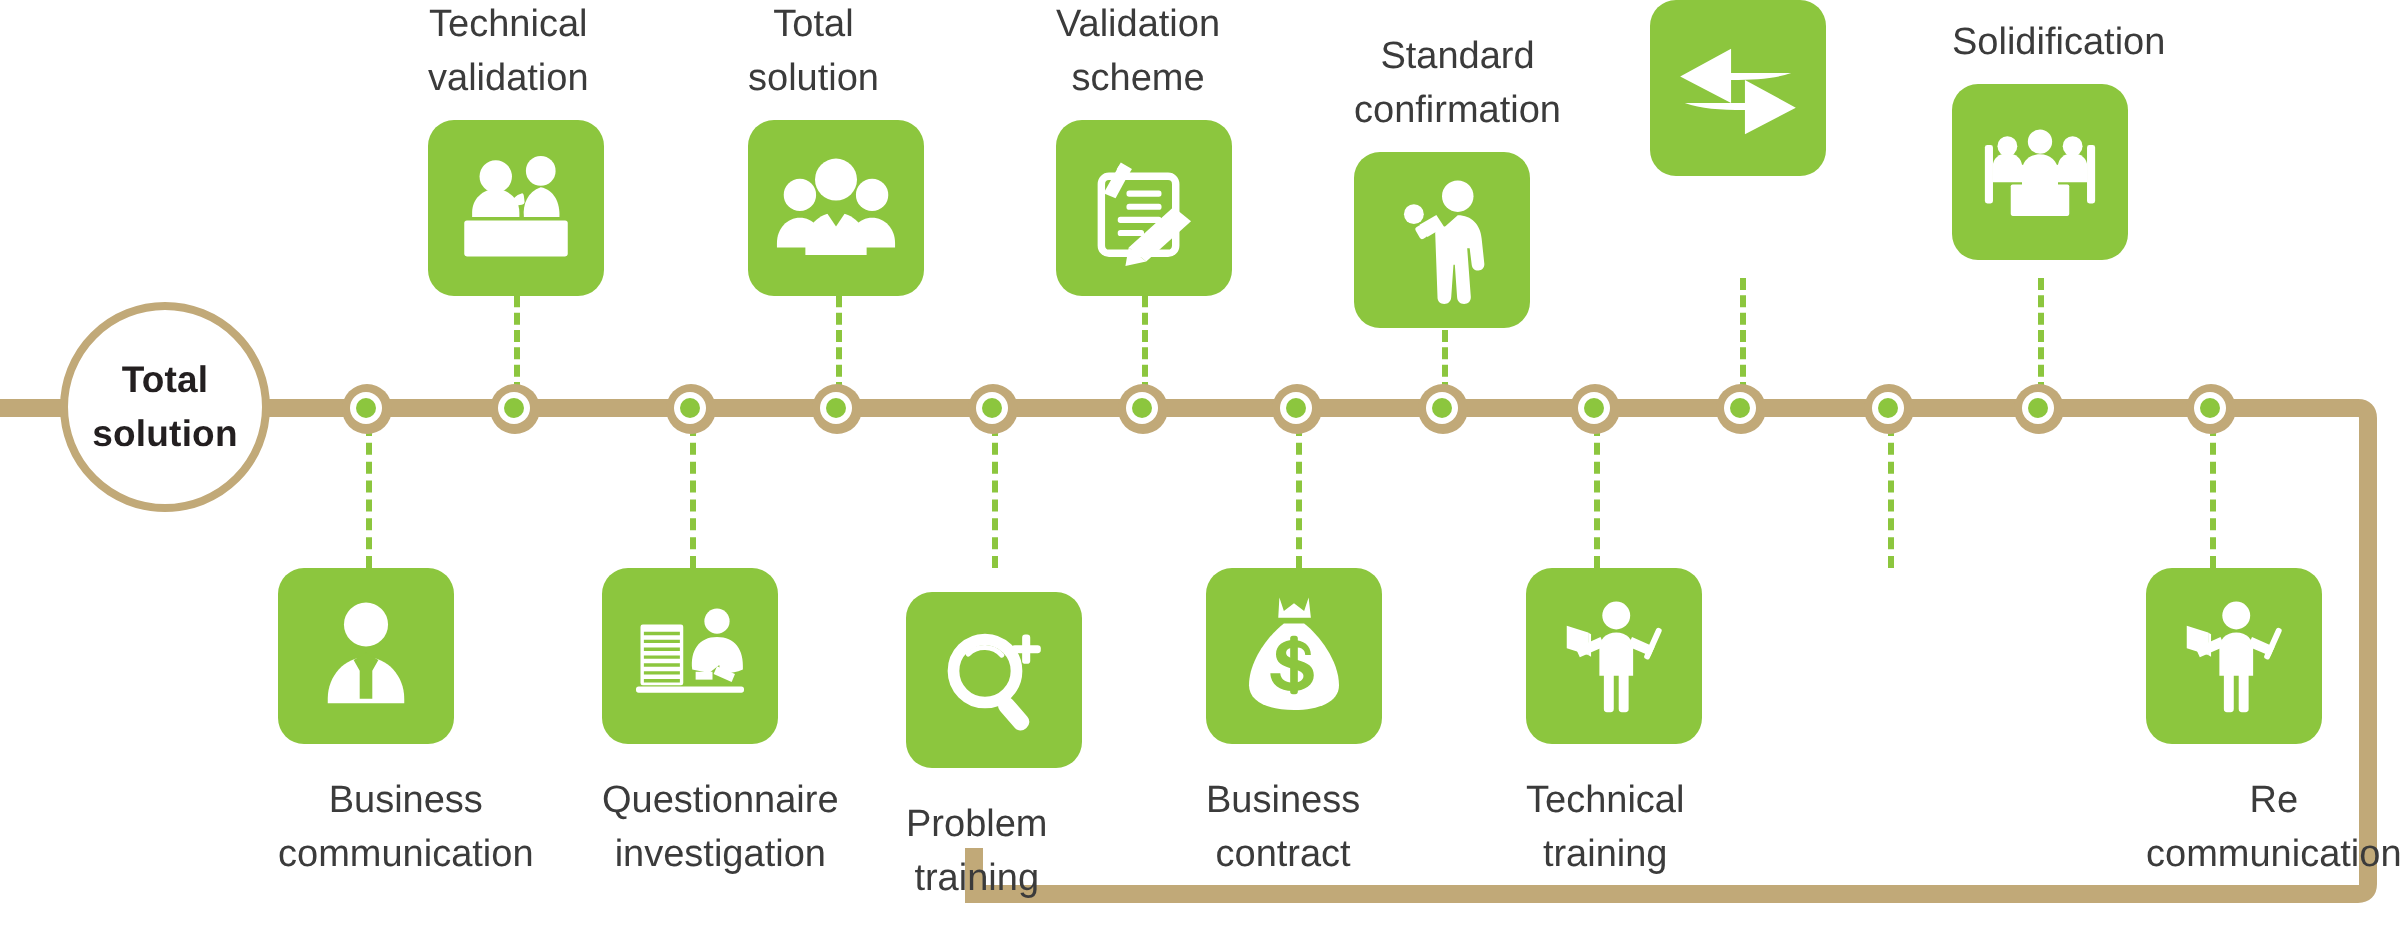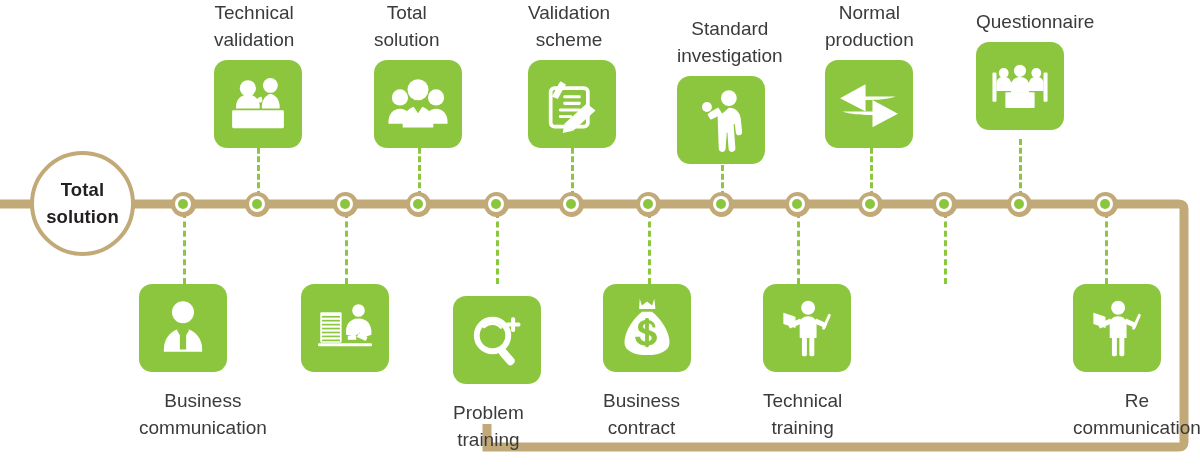--- a/index.html
+++ b/index.html
@@ -214,49 +214,45 @@
         <path d="M21.4 11.2 L26.5 14.2 L24.6 17.3 L19.5 14.3z" fill="#ffffff"></path>
         <path d="M45.5 31.5 L53.5 38 L33 56.5 L25 50z" fill="#ffffff"></path>
         <path d="M25 50 L33 56.5 L23.5 58.5z" fill="#ffffff"></path>
       </svg>
     </div>
   </div>
 
   <div class="node top" style="left:677px;top:16px;width:88px">
     <div class="cap">
       <span class="ln">Standard</span>
-      <span class="ln">investigation</span>
+      <span class="ln">confirmation</span>
     </div>
     <div class="tile">
       <svg viewBox="0 0 64 64" width="72" height="72" fill="#ffffff">
         <circle cx="39" cy="12.5" r="7"></circle>
         <path d="M39 21c6.2 0 10 4.2 10.6 10.2l1.2 11.2c.2 1.9-1 3.1-2.6 3.2-1.6.1-2.8-.9-3-2.6l-.9-7.3h-1.1l1.6 21.5c.1 1.9-1.2 3.2-3 3.2s-3-1.2-3.1-3.1l-1-14.3h-.6l-1 14.3c-.1 1.9-1.3 3.1-3.1 3.1s-3.1-1.3-3-3.2L29 29.5c-.15-1.5.3-2.3 1.3-2.6l3.2-1z"></path>
         <path d="M33 26.2 L25.5 30.7 L22 25.2 L29.5 20.9z"></path>
         <circle cx="19.5" cy="20.5" r="4.4"></circle>
         <rect x="21" y="25.5" width="3.6" height="6" rx="1.2" transform="rotate(-30 22.8 28.5)"></rect>
       </svg>
     </div>
   </div>
 
   <div class="node top" style="left:825px;top:0px;width:88px">
-    <div class="cap">
-      <span class="ln">Normal</span>
-      <span class="ln">production</span>
-    </div>
     <div class="tile">
       <svg viewBox="0 0 64 64" width="74" height="74" fill="#ffffff">
         <path d="M55 25.5 L29 25.5 L29 15 L7 27 L29 38.5 L29 28.5 C40 28.5 48 28 55 25.5z"></path>
         <path d="M9 38.5 L35 38.5 L35 28.5 L57 40.5 L35 52 L35 41.5 C24 41.5 16 41 9 38.5z"></path>
       </svg>
     </div>
   </div>
 
   <div class="node top" style="left:976px;top:9px;width:88px">
     <div class="cap">
-      <span class="ln">Questionnaire</span>
+      <span class="ln">Solidification</span>
     </div>
     <div class="tile">
       <svg viewBox="0 0 64 64" width="72" height="72" fill="#ffffff">
         <rect x="7.5" y="20" width="3.6" height="26" rx="1.1"></rect>
         <rect x="52.9" y="20" width="3.6" height="26" rx="1.1"></rect>
         <circle cx="17.5" cy="20.5" r="4.4"></circle>
         <path d="M11 29.5c0-3.4 2.8-5.8 6.5-5.8s6.5 2.4 6.5 5.8v7h-13z"></path>
         <path d="M22.5 28 L33 33 L31.5 37 L21.5 33z"></path>
         <circle cx="46.5" cy="20.5" r="4.4"></circle>
         <path d="M40 29.5c0-3.4 2.8-5.8 6.5-5.8s6.5 2.4 6.5 5.8v7h-13z"></path>
@@ -295,20 +291,24 @@
           <line x1="11.5" y1="39.5" x2="27.5" y2="39.5"></line>
           <line x1="11.5" y1="43" x2="27.5" y2="43"></line>
         </g>
         <circle cx="44" cy="16.5" r="5.6"></circle>
         <path d="M33 38c-1-8.5 3-14.5 11-14.5 8 0 12 5.5 11.5 14.5-3.5 1.5-7 2-10 1.5l-.5-3.5-4.5 3.5z"></path>
         <path d="M34.5 39 L42 39 L42 42.5 L34.5 42.5z"></path>
         <path d="M44 36.5 L52 40 L50.5 43.5 L42.5 40z"></path>
         <rect x="8" y="45.5" width="48" height="2.8" rx="1.2"></rect>
       </svg>
     </div>
+    <div class="cap">
+      <span class="ln">Questionnaire</span>
+      <span class="ln">investigation</span>
+    </div>
   </div>
 
   <div class="node bottom" style="left:453px;top:296px;width:88px">
     <div class="tile">
       <svg viewBox="0 0 64 64" width="72" height="72">
         <circle cx="28" cy="28" r="14" fill="none" stroke="#ffffff" stroke-width="5.2"></circle>
         <path d="M20.5 20.5 A 10.5 10.5 0 0 1 35.5 21" fill="none" stroke="#ffffff" stroke-width="2.2" stroke-linecap="round"></path>
         <rect x="37" y="38.5" width="7.5" height="17" rx="3.5" transform="rotate(-41 40.7 47)" fill="#ffffff"></rect>
         <g fill="#ffffff">
           <rect x="44.5" y="11.8" width="3.6" height="13" rx="1.4"></rect>

